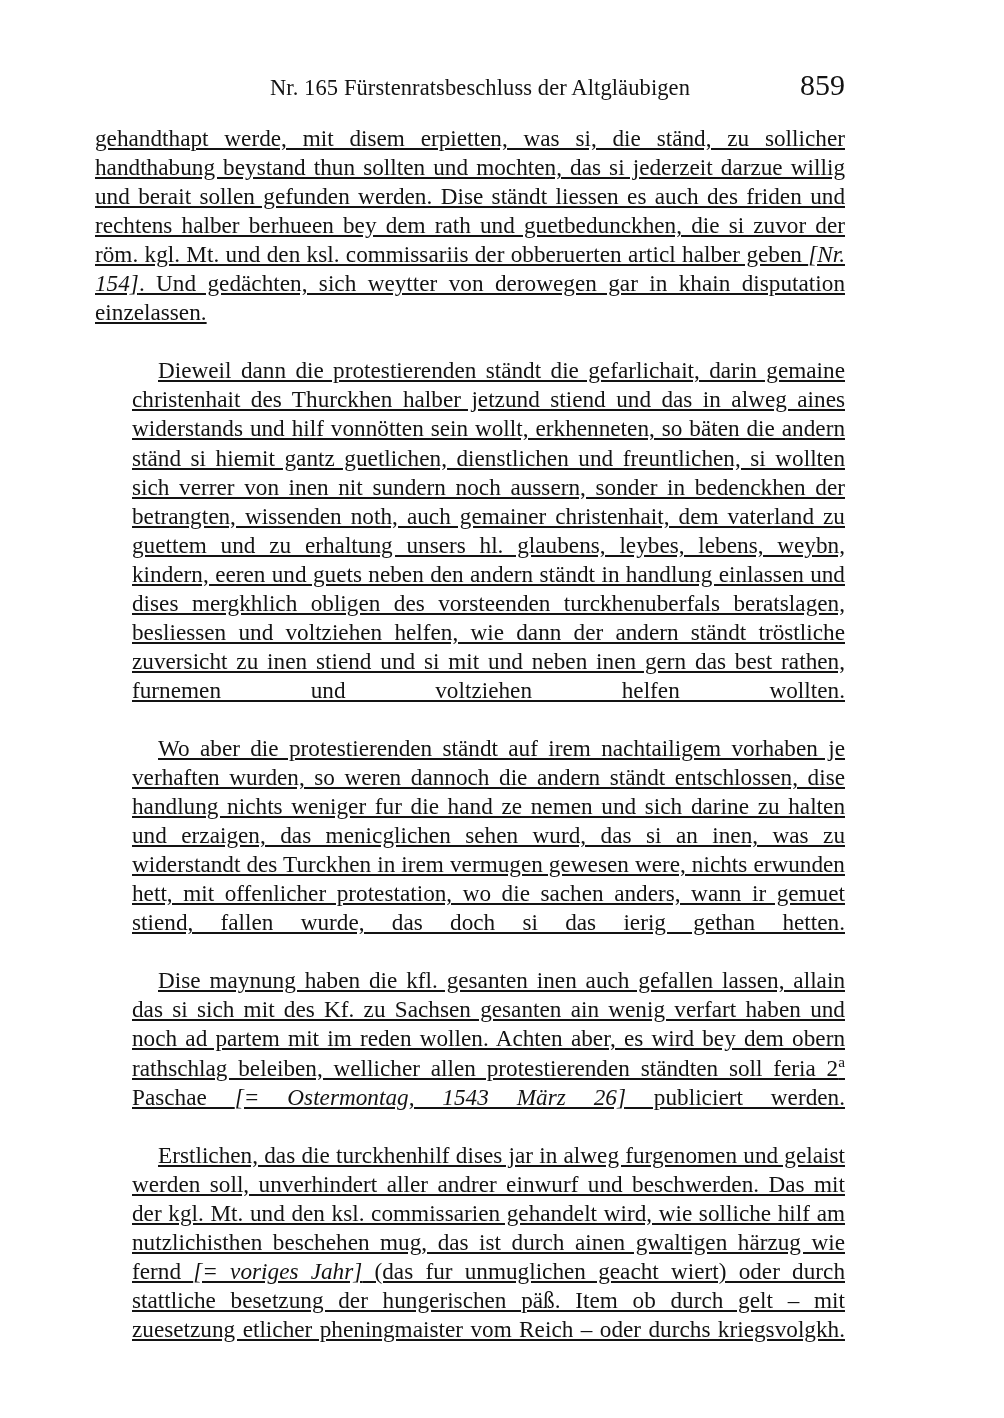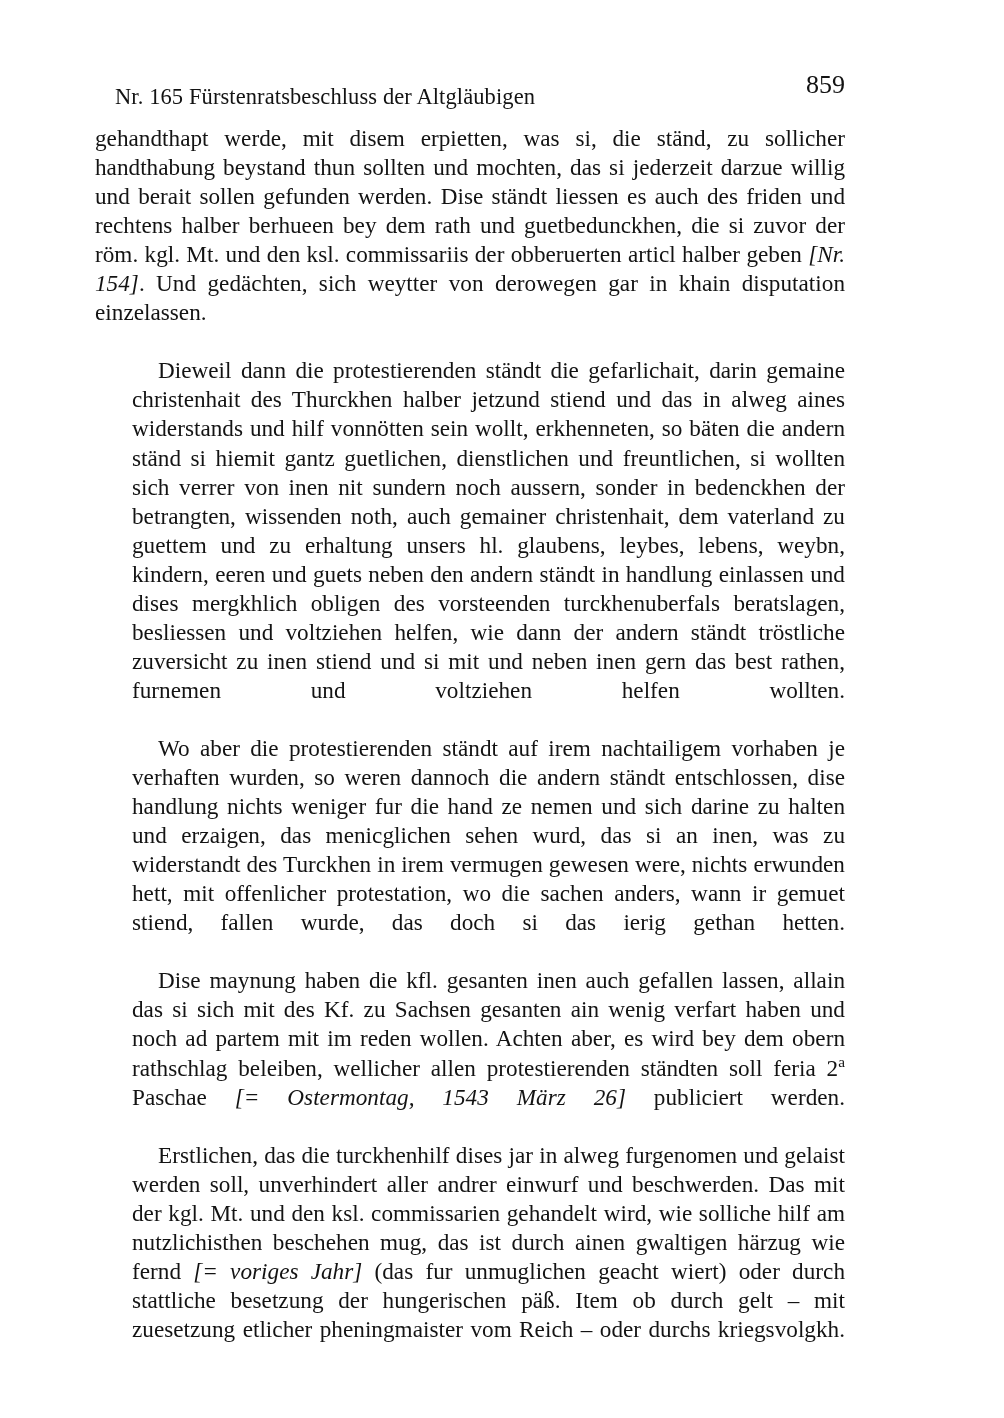--- a/index.html
+++ b/index.html
@@ -26,43 +26,45 @@
   .running-head {
     position: relative;
     height: 52px;
     margin-top: 72px;
     font-size: 22.5px;
     line-height: 30px;
   }
   .running-head-title {
     position: absolute;
     left: 0;
-    top: 10px;
+    top: 1px;
     width: 750px;
+    text-align: center;
     padding-left: 20px;
     box-sizing: border-box;
     letter-spacing: 0.1px;
   }
   .page-number {
     position: absolute;
     right: 0;
     top: -2px;
-    font-size: 26px;
+    font-size: 30px;
   }
   .body-text {
     font-size: 23.2px;
     line-height: 29.05px;
     text-align: justify;
     text-justify: inter-word;
     letter-spacing: 0.02px;
     word-spacing: 0.1px;
   }
   .body-text p {
     margin: 0;
     text-indent: 0;
+    text-decoration: underline;
   }
   .body-text p.indent {
     text-indent: 26px;
     margin-left: 37px;
   }
   .body-text i {
     font-style: italic;
   }
   sup.sup-a {
     font-size: 0.66em;

